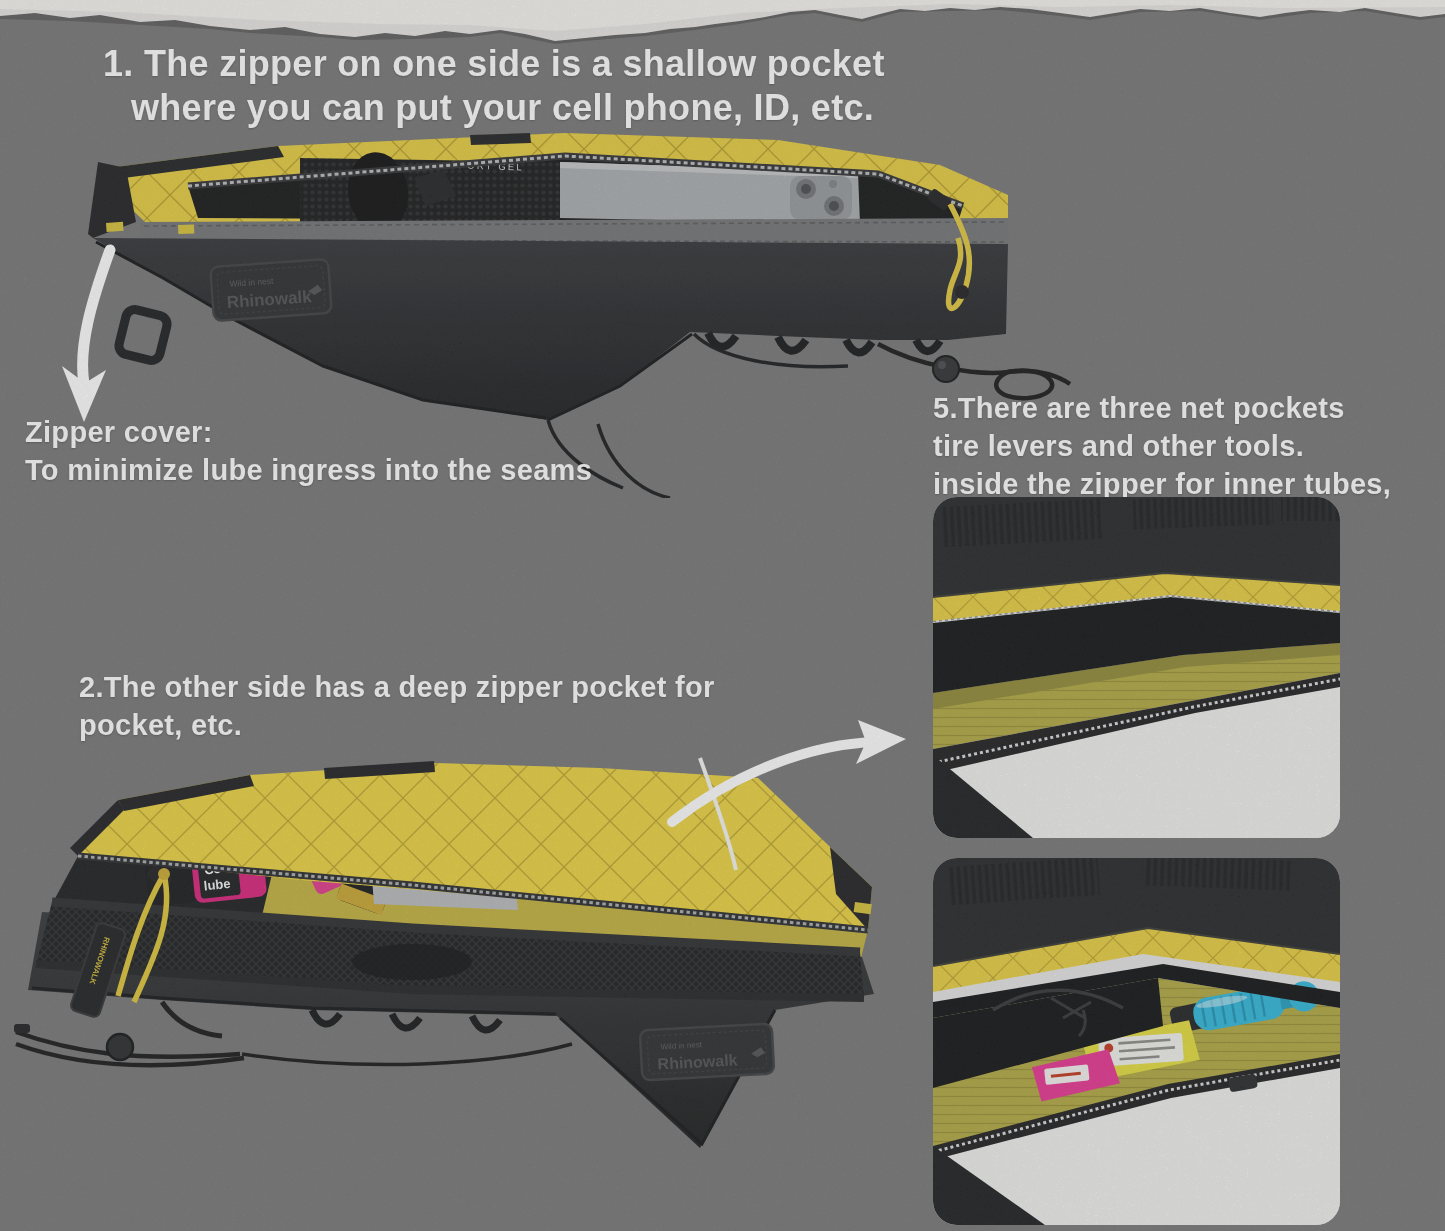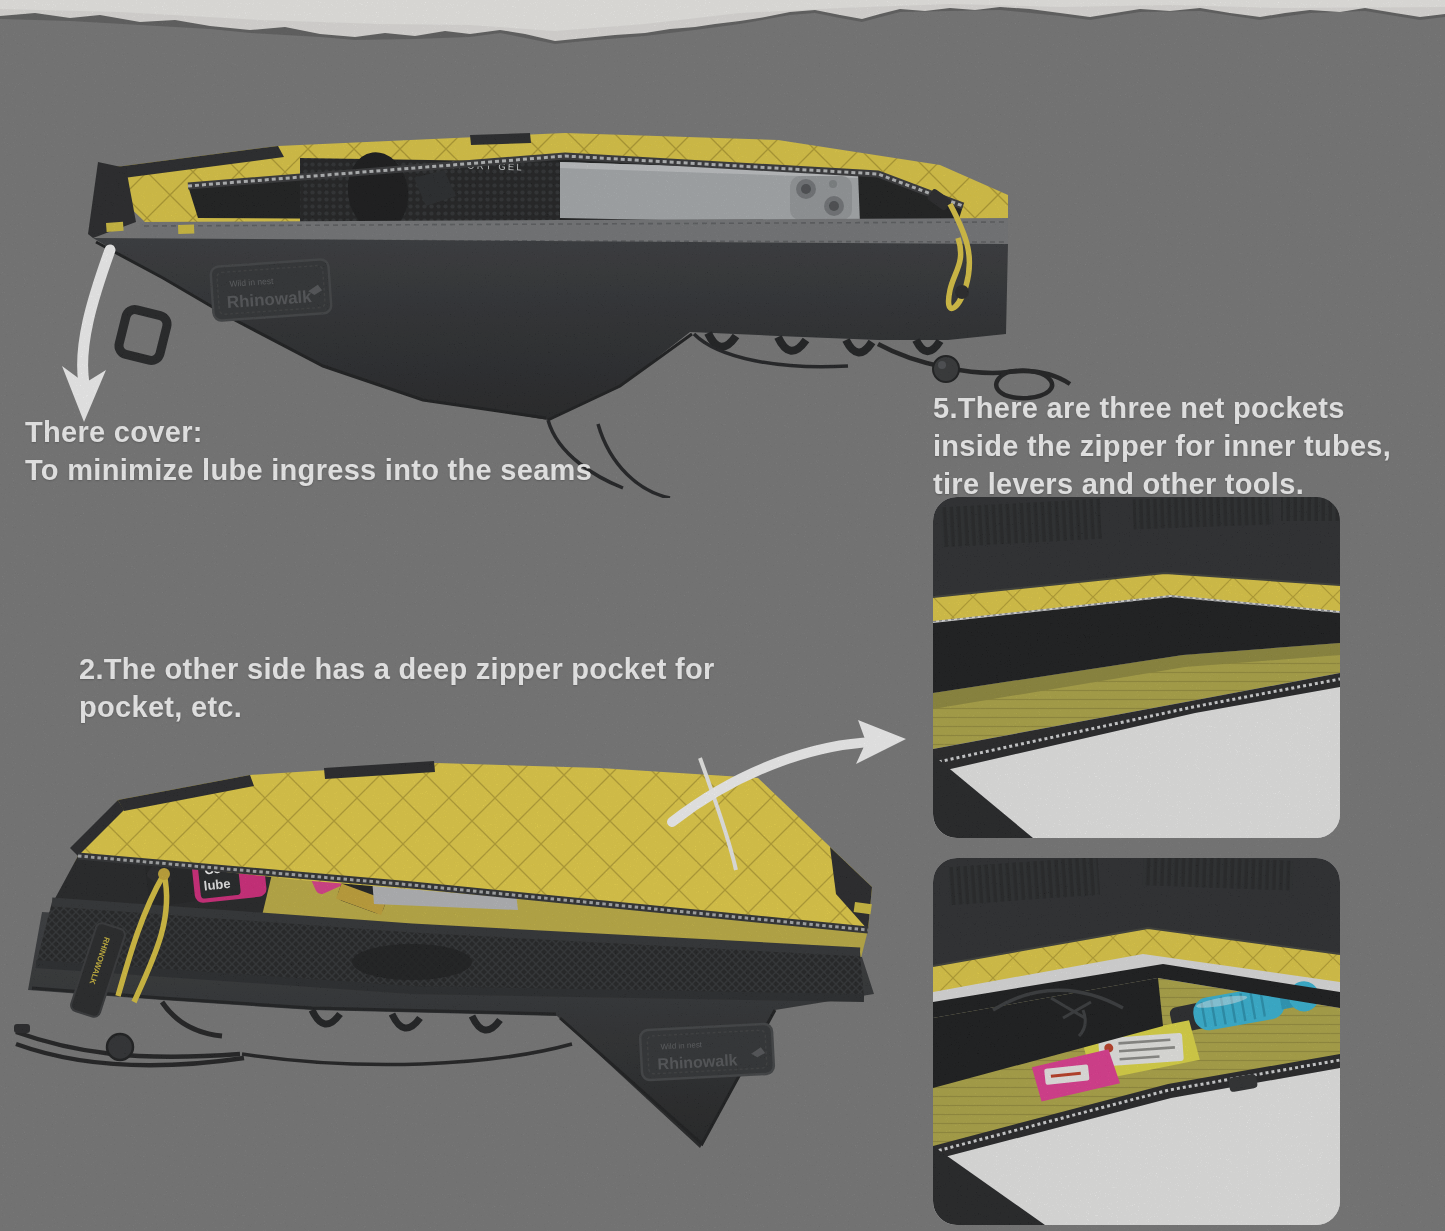--- a/index.html
+++ b/index.html
@@ -21,20 +21,24 @@
 <body>
 
 <div id="canvas">
 
   <svg class="abs" style="left:0;top:0;" width="1445" height="70">
     <polygon fill="rgba(0,0,0,0.22)" points="0,19 70,21 140,25 210,29 250,33 320,37 355,40 415,39 470,37 500,33 555,44 585,41 645,36 695,30 740,24 790,15 815,13 840,18 862,22 900,12 950,11 1000,10 1060,16 1090,20 1140,12 1200,11 1260,20 1310,13 1365,11 1420,20 1445,17 1445,0 0,0"></polygon>
     <polygon fill="#eae8e4" points="0,16 35,13 70,18 100,15 140,22 175,20 210,26 250,30 285,27 320,34 355,37 385,33 415,36 445,31 470,34 500,30 525,34 555,41 585,38 615,35 645,33 670,29 695,27 715,24 740,21 765,17 790,12 815,10 840,15 862,19 880,14 900,9 925,11 950,8 975,10 1000,7 1030,9 1060,13 1090,17 1115,13 1140,9 1170,11 1200,8 1230,13 1260,17 1285,13 1310,10 1340,12 1365,8 1395,13 1420,17 1445,14 1445,0 0,0"></polygon>
     <polygon fill="#f6f5f2" points="0,9 120,12 260,20 380,24 470,25 555,31 645,24 740,13 840,8 950,4 1060,7 1170,5 1280,8 1445,7 1445,0 0,0"></polygon>
   </svg>
 
+  <div class="abs txt t-big" style="left:103px;top:42px;">
+    <div>1. The zipper on one side is a shallow pocket</div>
+    <div style="padding-left:28px;">where you can put your cell phone, ID, etc.</div>
+  </div>
 
   <svg class="abs" style="left:78px;top:126px;" width="1000" height="372" viewBox="0 0 1000 372">
     <defs>
       <pattern id="b1-quilt" width="46" height="46" patternUnits="userSpaceOnUse">
         <rect width="46" height="46" fill="#e6cd3b"></rect>
         <path d="M0,23 L23,0 M23,46 L46,23 M0,23 L23,46 M23,0 L46,23" stroke="rgba(125,102,8,0.45)" stroke-width="1.3" fill="none"></path>
       </pattern>
       <pattern id="b1-mesh" width="7" height="7" patternUnits="userSpaceOnUse">
         <rect width="7" height="7" fill="#131415"></rect>
         <circle cx="3.5" cy="3.5" r="2.1" fill="#232527"></circle>
@@ -124,31 +128,31 @@
       <circle cx="864" cy="239" r="4" fill="#44474a"></circle>
     </g>
   </svg>
 
   <svg class="abs" style="left:48px;top:242px;" width="110" height="185" viewBox="0 0 110 185">
     <path d="M62,8 C44,58 30,104 36,142" stroke="#ffffff" stroke-width="11" stroke-linecap="round" fill="none"></path>
     <polygon points="14,124 36,180 58,128 37,141" fill="#ffffff"></polygon>
   </svg>
 
   <div class="abs txt t-med" style="left:25px;top:413px;">
-    <div>There cover:</div>
+    <div>Zipper cover:</div>
     <div>To minimize lube ingress into the seams</div>
   </div>
 
   <div class="abs txt t-med" style="left:933px;top:389px;">
     <div>5.There are three net pockets</div>
+    <div>tire levers and other tools.</div>
     <div>inside the zipper for inner tubes,</div>
-    <div>tire levers and other tools.</div>
-  </div>
-
-  <div class="abs txt t-med" style="left:79px;top:650px;">
+  </div>
+
+  <div class="abs txt t-med" style="left:79px;top:668px;">
     <div>2.The other side has a deep zipper pocket for</div>
     <div>pocket, etc.</div>
   </div>
 
   <svg class="abs" style="left:12px;top:752px;" width="880" height="410" viewBox="0 0 880 410">
     <defs>
       <pattern id="b2-quilt" width="46" height="46" patternUnits="userSpaceOnUse">
         <rect width="46" height="46" fill="#ecd33e"></rect>
         <path d="M0,23 L23,0 M23,46 L46,23 M0,23 L23,46 M23,0 L46,23" stroke="rgba(130,106,10,0.45)" stroke-width="1.3" fill="none"></path>
       </pattern>

